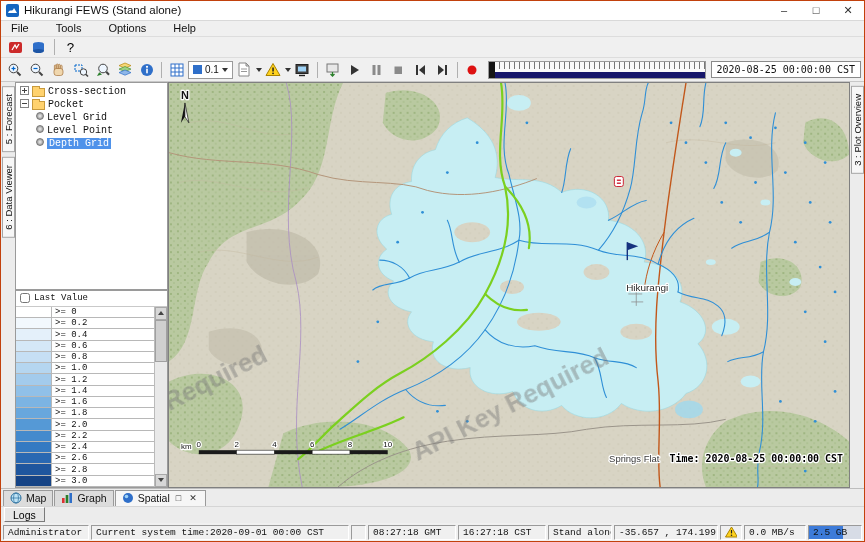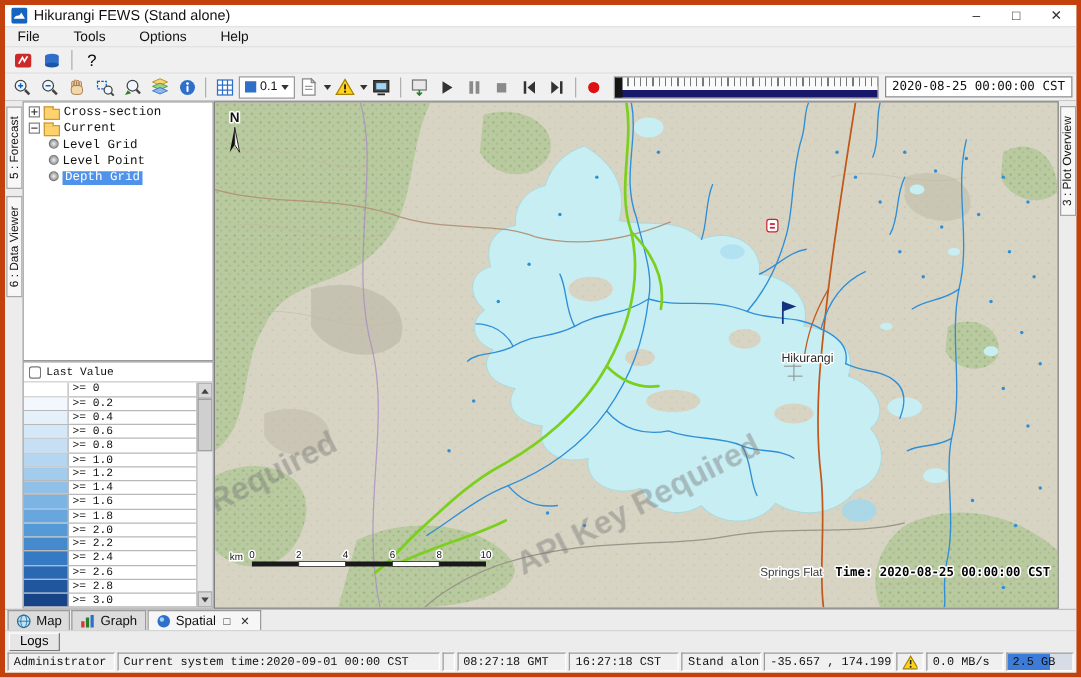--- a/index.html
+++ b/index.html
@@ -1,19 +1,19 @@
 <!DOCTYPE html>
 <html><head>
 <meta charset="utf-8">
 <style>
   * { margin:0; padding:0; box-sizing:border-box; }
   html,body { width:865px; height:542px; overflow:hidden;
               font-family:"Liberation Sans",sans-serif; font-size:11px; color:#111; }
   .window { width:865px; height:542px; display:flex; flex-direction:column;
-            background:#f0f0f0; border:4px solid #c2410c; }
+            background:#f0f0f0; border:1px solid #c2410c; }
 
   
   .titlebar { height:20px; background:#ffffff; display:flex; align-items:center;
               gap:5px; padding-left:5px; border-bottom:1px solid #d9d9d9; }
   .title-text { font-size:11.5px; }
   .win-controls { margin-left:auto; display:flex; height:100%; }
   .win-btn { width:32px; display:flex; align-items:center; justify-content:center;
              font-size:11px; color:#333; }
 
   
@@ -314,21 +314,21 @@
               <i class="v"></i>
             </span>
           <span class="folder"></span>
           <span class="tlabel">Cross-section</span>
         </div>
         <div class="tree-row">
           <span class="exp">
               <i class="h"></i>
             </span>
           <span class="folder"></span>
-          <span class="tlabel">Current</span>
+          <span class="tlabel">Pocket</span>
         </div>
         <div class="tree-row">
           <span class="indent"></span>
           <span class="ball"></span>
           <span class="tlabel">Level Grid</span>
         </div>
         <div class="tree-row">
           <span class="indent"></span>
           <span class="ball"></span>
           <span class="tlabel">Level Point</span>

